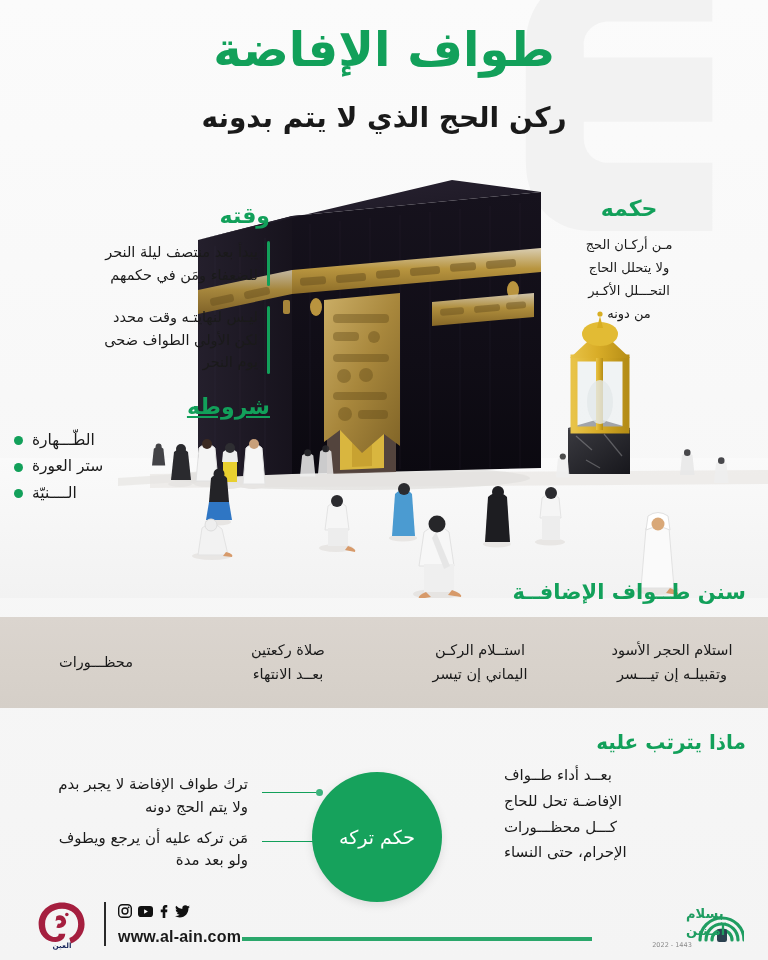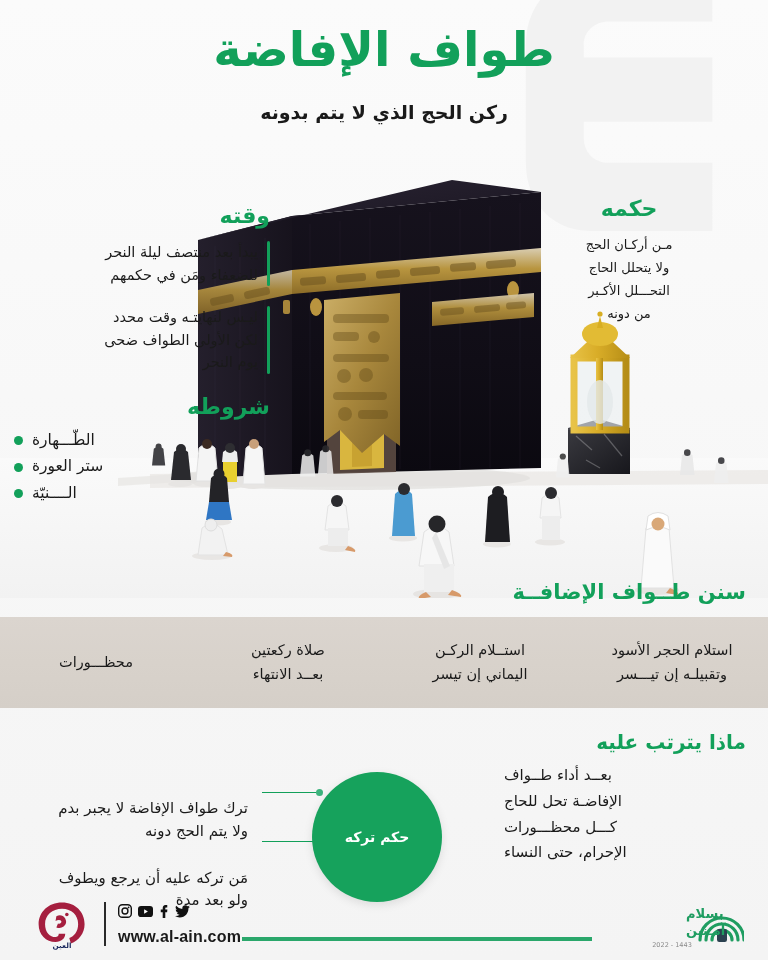--- a/index.html
+++ b/index.html
@@ -24,21 +24,21 @@
   }
   .watermark svg { width:100%; height:100%; display:block; }
 
   
   .header { position:absolute; top:22px; left:0; width:768px; text-align:center; z-index:3; }
   .title {
     font-size:48px; font-weight:bold; color:#12a05a; letter-spacing:0px;
     line-height:1.15; direction:rtl;
   }
   .subtitle {
-    margin-top:24px; font-size:19px; font-weight:bold; color:#1a1a1a;
+    margin-top:24px; font-size:28px; font-weight:bold; color:#1a1a1a;
     direction:rtl; line-height:1.2;
   }
 
   
   .scene { position:absolute; top:178px; left:0; width:768px; height:420px; z-index:1; }
   .scene svg { display:block; width:768px; height:420px; }
 
   
   .col { position:absolute; z-index:4; direction:rtl; }
   .col-left  { left:14px;  top:203px; width:256px; text-align:right; }
@@ -53,21 +53,21 @@
 
   .bar-item { display:flex; align-items:stretch; gap:9px; margin-bottom:20px; direction:rtl; }
   .bar-item .bar { width:3px; background:#12a05a; border-radius:2px; flex:0 0 3px; }
   .bar-item .txt {
     font-size:14.5px; color:#1a1a1a; line-height:1.55; text-align:right; flex:1;
   }
 
   .ruling-text { font-size:13px; color:#1a1a1a; line-height:1.75; text-align:center; }
 
   
-  .cond-head { margin-top:6px; margin-bottom:9px; }
+  .cond-head { margin-top:6px; margin-bottom:9px;text-decoration:underline; }
   .cond-list { list-style:none; }
   .cond-list li {
     display:flex; flex-direction:row-reverse; align-items:center; justify-content:flex-start;
     gap:9px; margin-bottom:3px; direction:rtl;
   }
   .cond-list .dot { width:9px; height:9px; border-radius:50%; background:#12a05a; flex:0 0 9px; }
   .cond-list .lbl { font-size:15.5px; color:#1a1a1a; line-height:1.5; }
 
   
   .sunan-head {
@@ -95,34 +95,34 @@
     font-size:15px; color:#1a1a1a; line-height:1.72; text-align:left; direction:rtl;
   }
 
   
   .circle {
     position:absolute; top:772px; left:312px; width:130px; height:130px; z-index:6;
     border-radius:50%; background:#16a25c;
     display:flex; align-items:center; justify-content:center;
     box-shadow:0 3px 10px rgba(0,0,0,.10);
   }
-  .circle .lbl { color:#ffffff; font-size:14px; font-weight:bold; direction:rtl; }
+  .circle .lbl { color:#ffffff; font-size:19px; font-weight:normal; direction:rtl; }
 
   
   .connector { position:absolute; z-index:5; display:flex; flex-direction:row; align-items:center; }
   .connector .line { height:1.5px; background:#12a05a; }
   .connector .node { width:7px; height:7px; border-radius:50%; background:#3cb27c; flex:0 0 7px; }
   .conn-1 { top:789px; left:262px; }
   .conn-1 .line { width:54px; }
   .conn-2 { top:838px; left:262px; }
   .conn-2 .line { width:54px; }
 
   
   .left-bullets { position:absolute; top:773px; right:520px; width:232px; z-index:5; direction:rtl; }
-  .lb-item { display:flex; flex-direction:row; align-items:flex-start; gap:0; margin-bottom:8px;margin-top:24px; }
+  .lb-item { display:flex; flex-direction:row; align-items:flex-start; gap:0; margin-bottom:8px; }
   .lb-item .txt { font-size:15px; color:#1a1a1a; line-height:1.52; text-align:right; width:232px; }
 
   
   .footer { position:absolute; bottom:0; left:0; width:768px; height:72px; z-index:7; }
   .footer-inner { position:relative; width:100%; height:100%; }
 
   .brand-logo { position:absolute; left:32px; top:12px; width:60px; height:50px; }
   .brand-logo svg { width:100%; height:100%; display:block; }
 
   .vdiv { position:absolute; left:104px; top:14px; width:1.5px; height:44px; background:#2a2a2a; }

